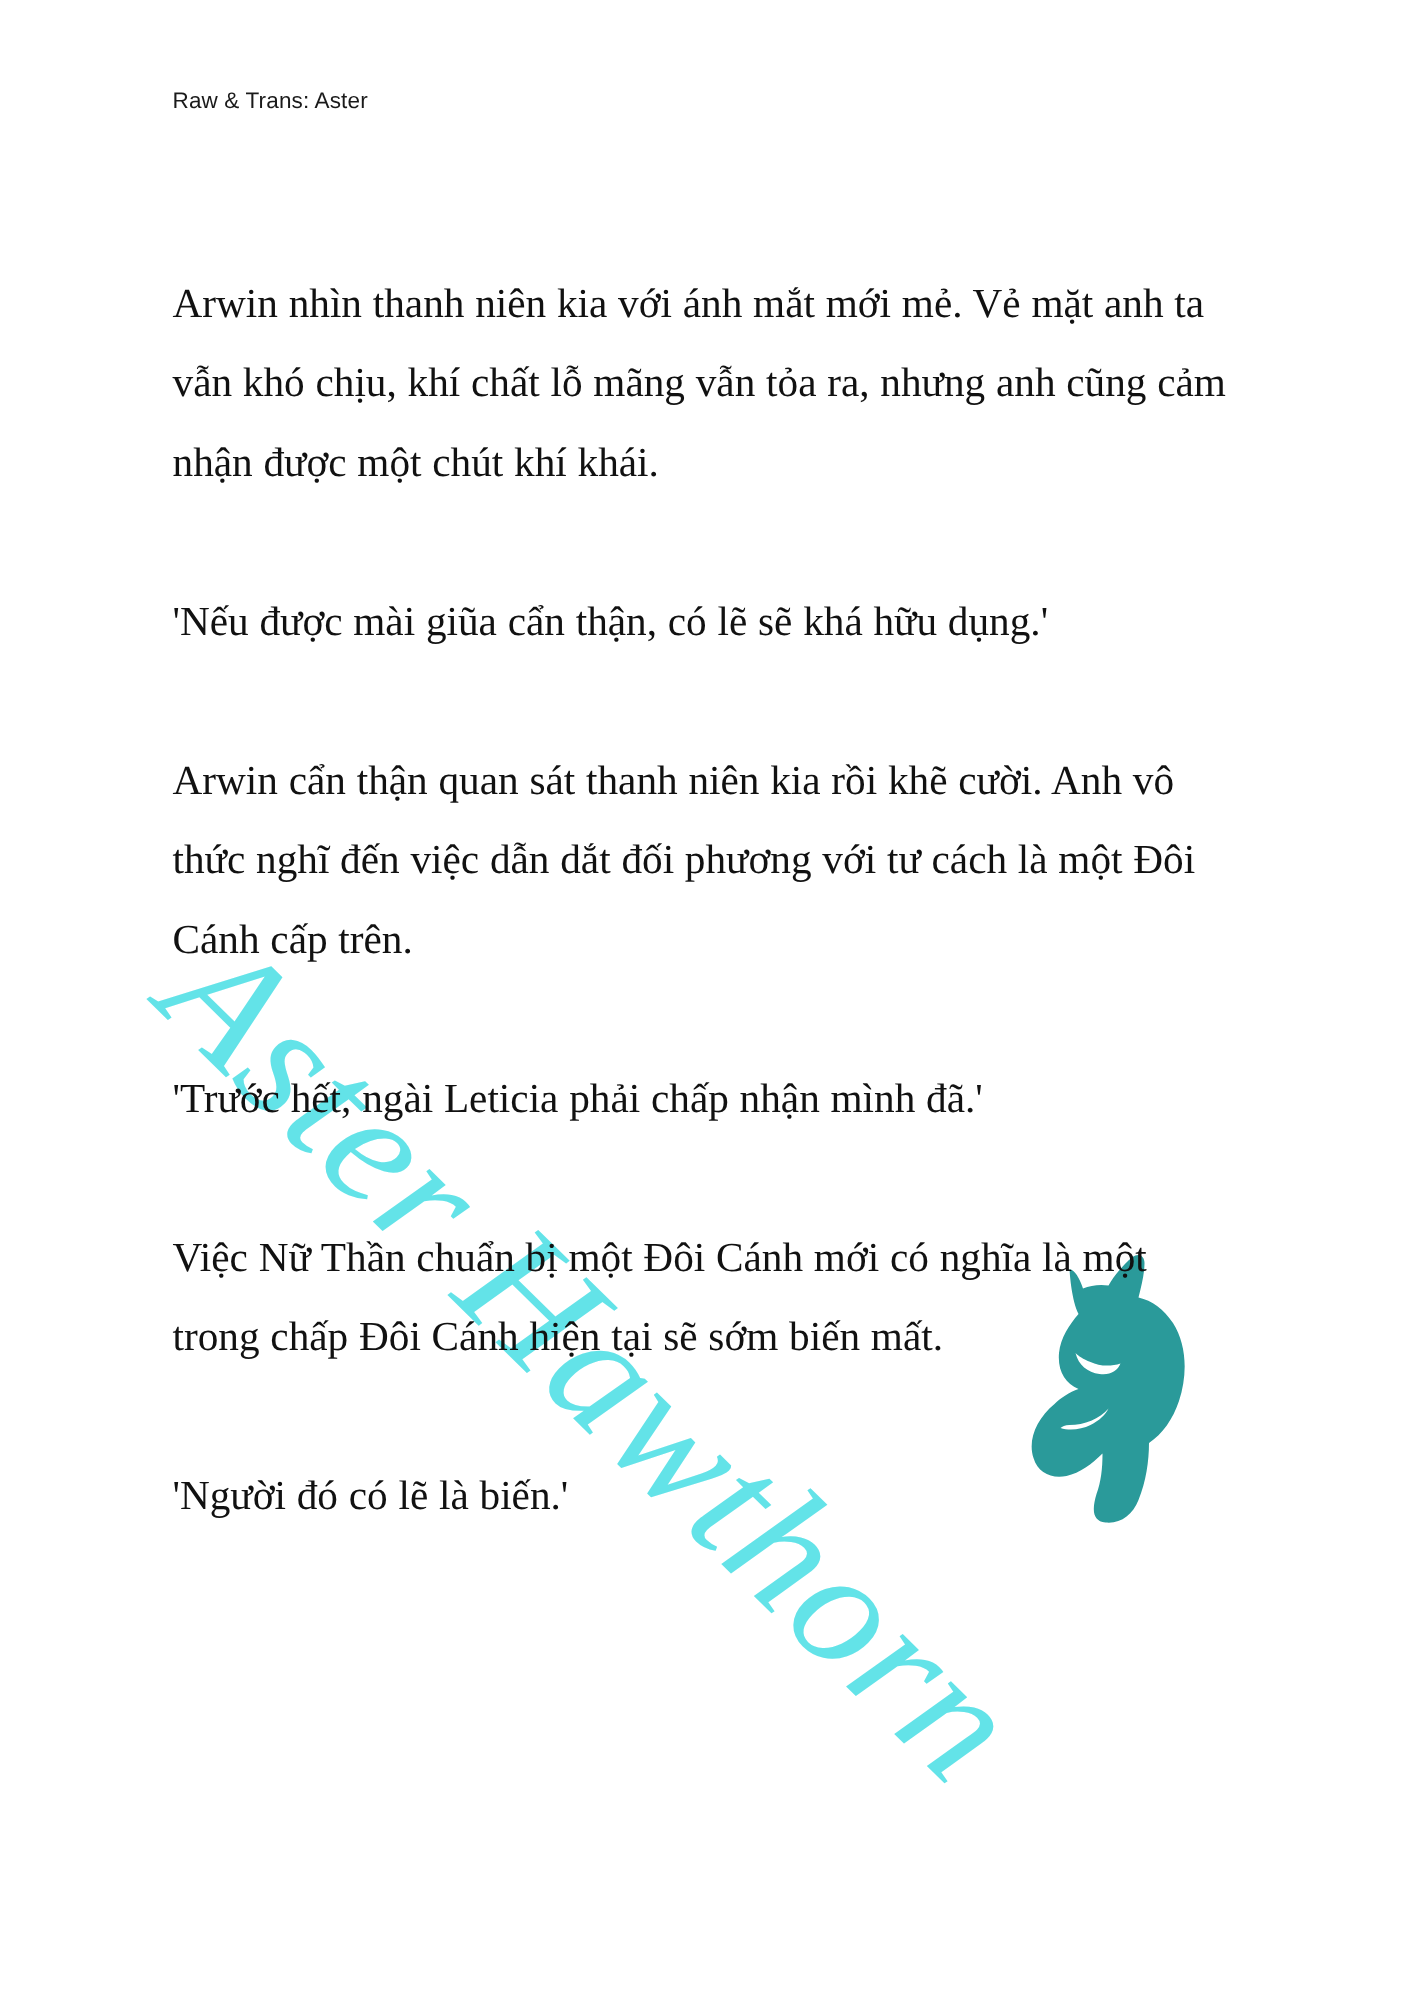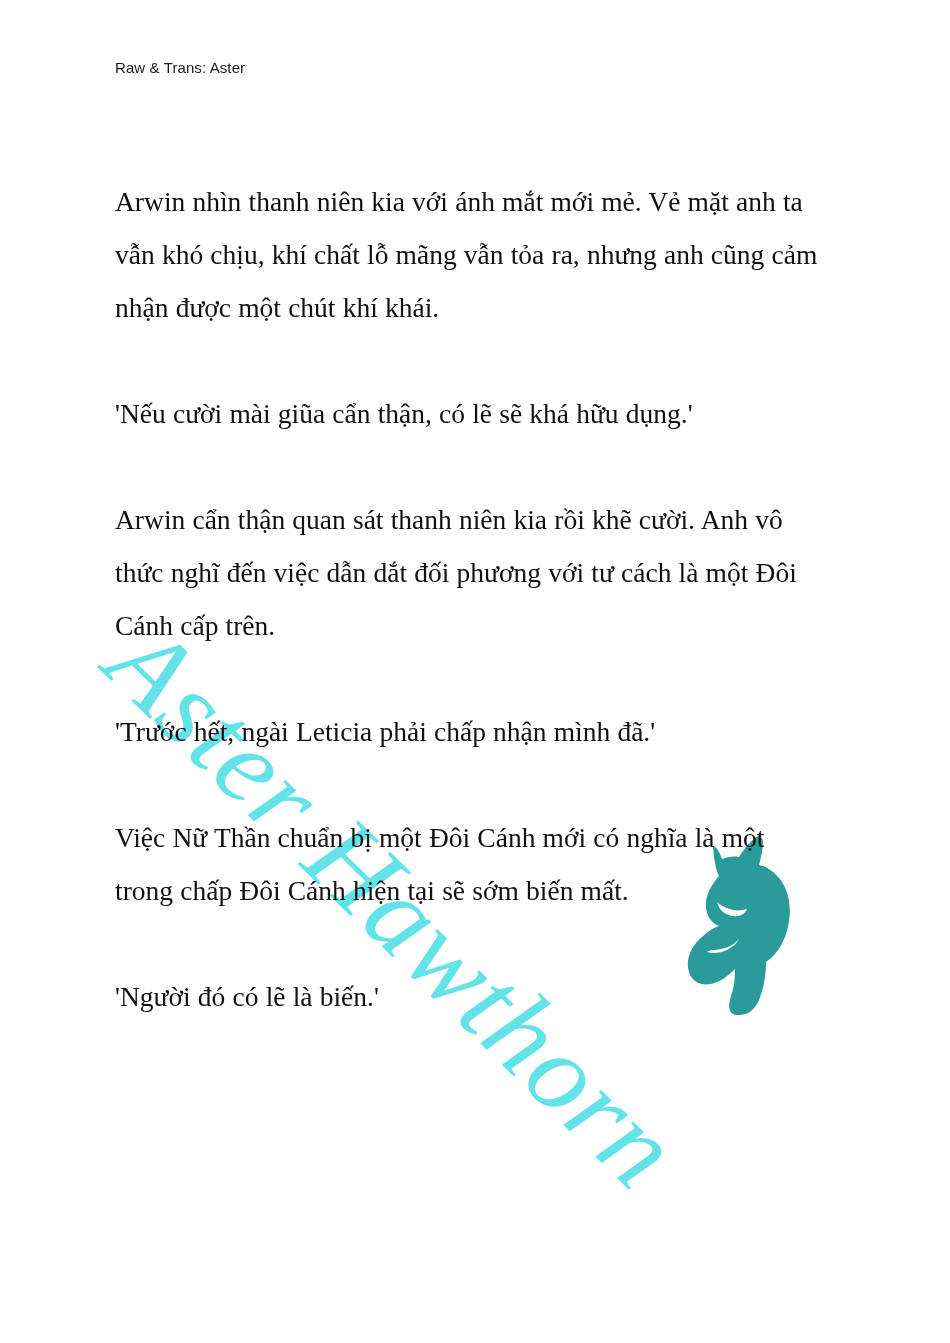--- a/index.html
+++ b/index.html
@@ -125,20 +125,20 @@
         C 30 118, 38 117, 44 114
         C 50 111, 54 107, 56 103
         C 50 110, 40 114, 30 114
         C 27 114, 25 115, 24 116
         Z"></path>
     </svg>
   </div>
 
   <div class="content">
     <p class="para">Arwin nhìn thanh niên kia với ánh mắt mới mẻ. Vẻ mặt anh ta vẫn khó chịu, khí chất lỗ mãng vẫn tỏa ra, nhưng anh cũng cảm nhận được một chút khí khái.</p>
-    <p class="para">'Nếu cười mài giũa cẩn thận, có lẽ sẽ khá hữu dụng.'</p>
+    <p class="para">'Nếu được mài giũa cẩn thận, có lẽ sẽ khá hữu dụng.'</p>
     <p class="para">Arwin cẩn thận quan sát thanh niên kia rồi khẽ cười. Anh vô thức nghĩ đến việc dẫn dắt đối phương với tư cách là một Đôi Cánh cấp trên.</p>
     <p class="para">'Trước hết, ngài Leticia phải chấp nhận mình đã.'</p>
     <p class="para">Việc Nữ Thần chuẩn bị một Đôi Cánh mới có nghĩa là một trong chấp Đôi Cánh hiện tại sẽ sớm biến mất.</p>
     <p class="para">'Người đó có lẽ là biến.'</p>
   </div>
 
 </div>
 
 </body></html>

